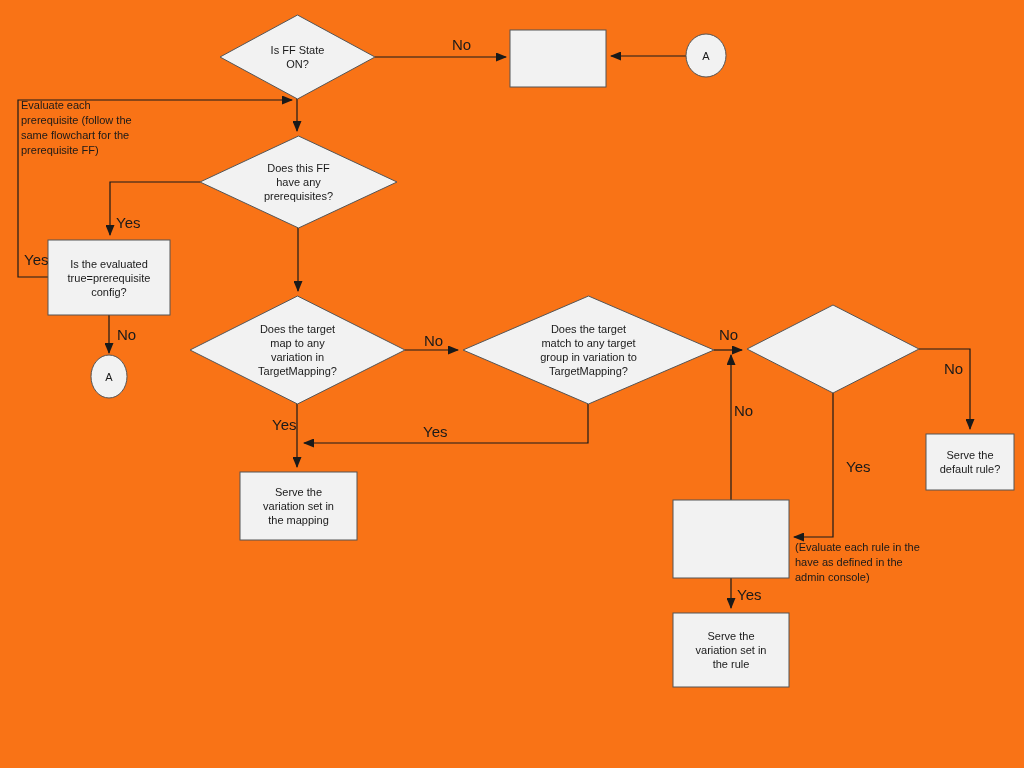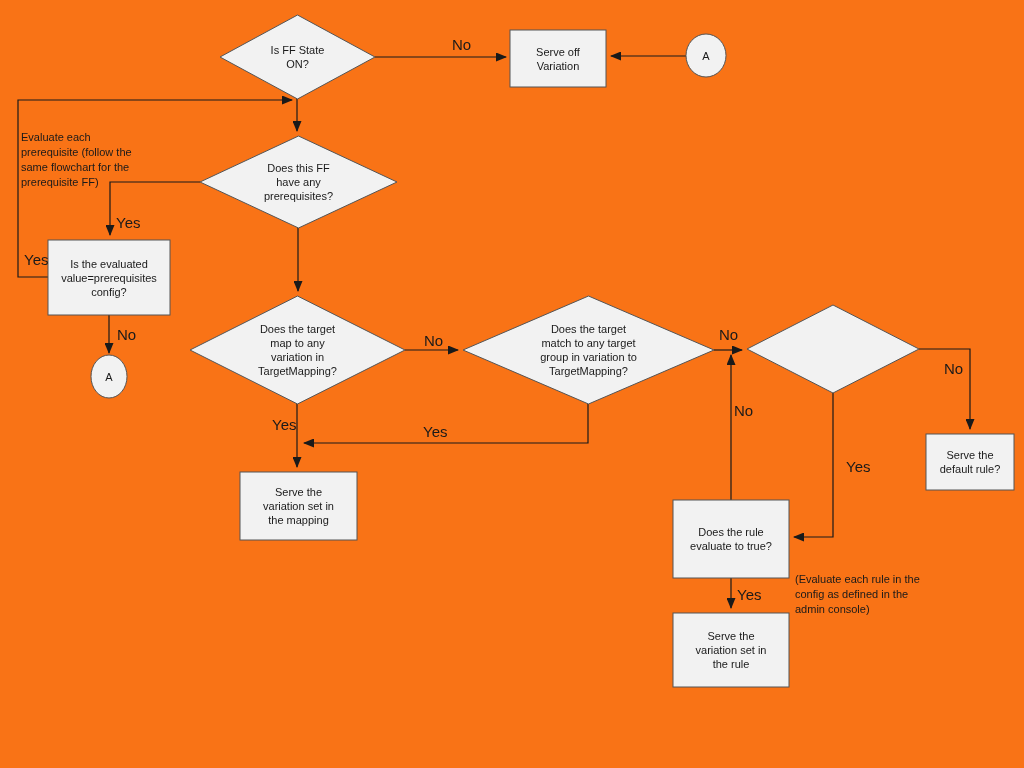--- a/index.html
+++ b/index.html
@@ -41,21 +41,20 @@
     pointer-events: none;
   }
   .annotation {
     position: absolute;
     font-size: 11px;
     line-height: 15px;
     color: #1a1a1a;
     text-align: left;
     white-space: pre-line;
     pointer-events: none;
-    margin-top: 32px;
   }
 </style>
 </head>
 <body>
 
 <div id="stage">
     <svg width="1024" height="768">
       <defs>
         <marker id="arrow" markerUnits="userSpaceOnUse" markerWidth="11" markerHeight="9" refX="10" refY="4.5" orient="auto">
           <path d="M0,0 L11,4.5 L0,9 z" fill="#1a1a1a"></path>
@@ -85,60 +84,56 @@
       <polygon points="297.5,296 405,350 297.5,404 190,350" fill="#f2f2f2" stroke="#555555" stroke-width="1"></polygon>
       <polygon points="588.5,296 714,350 588.5,404 463,350" fill="#f2f2f2" stroke="#555555" stroke-width="1"></polygon>
       <polygon points="833,305 919,349 833,393 747,349" fill="#f2f2f2" stroke="#555555" stroke-width="1"></polygon>
       <rect x="240" y="472" width="117" height="68" fill="#f2f2f2" stroke="#555555" stroke-width="1"></rect>
       <rect x="926" y="434" width="88" height="56" fill="#f2f2f2" stroke="#555555" stroke-width="1"></rect>
       <rect x="673" y="500" width="116" height="78" fill="#f2f2f2" stroke="#555555" stroke-width="1"></rect>
       <rect x="673" y="613" width="116" height="74" fill="#f2f2f2" stroke="#555555" stroke-width="1"></rect>
     </svg>
     <div class="node-label" style="left: 220px; top: 15px; width: 155px; height: 84px;">Is FF State
 ON?</div>
-    <div class="node-label" style="left: 510px; top: 30px; width: 96px; height: 57px;">Serve off
-Variation</div>
     <div class="node-label" style="left: 686px; top: 34px; width: 40px; height: 43px;">A</div>
     <div class="node-label" style="left: 200px; top: 136px; width: 197px; height: 92px; text-align: center;">Does this FF
 have any
 prerequisites?</div>
     <div class="node-label" style="left: 48px; top: 240px; width: 122px; height: 75px;">Is the evaluated
-value=prerequisites
+true=prerequisite
 config?</div>
     <div class="node-label" style="left: 91px; top: 355px; width: 36px; height: 43px;">A</div>
     <div class="node-label" style="left: 190px; top: 296px; width: 215px; height: 108px;">Does the target
 map to any
 variation in
 TargetMapping?</div>
     <div class="node-label" style="left: 463px; top: 296px; width: 251px; height: 108px;">Does the target
 match to any target
 group in variation to
 TargetMapping?</div>
     <div class="node-label" style="left: 240px; top: 472px; width: 117px; height: 68px;">Serve the
 variation set in
 the mapping</div>
     <div class="node-label" style="left: 926px; top: 434px; width: 88px; height: 56px;">Serve the
 default rule?</div>
-    <div class="node-label" style="left: 673px; top: 500px; width: 116px; height: 78px;">Does the rule
-evaluate to true?</div>
     <div class="node-label" style="left: 673px; top: 613px; width: 116px; height: 74px;">Serve the
 variation set in
 the rule</div>
     <div class="edge-label" style="left: 452px; top: 38px;">No</div>
     <div class="edge-label" style="left: 24px; top: 253px;">Yes</div>
     <div class="edge-label" style="left: 116px; top: 216px;">Yes</div>
     <div class="edge-label" style="left: 117px; top: 328px;">No</div>
     <div class="edge-label" style="left: 424px; top: 334px;">No</div>
     <div class="edge-label" style="left: 272px; top: 418px;">Yes</div>
     <div class="edge-label" style="left: 719px; top: 328px;">No</div>
     <div class="edge-label" style="left: 423px; top: 425px;">Yes</div>
     <div class="edge-label" style="left: 944px; top: 362px;">No</div>
     <div class="edge-label" style="left: 846px; top: 460px;">Yes</div>
     <div class="edge-label" style="left: 734px; top: 404px;">No</div>
     <div class="edge-label" style="left: 737px; top: 588px;">Yes</div>
     <div class="annotation" style="left: 21px; top: 98px; width: 140px;">Evaluate each
 prerequisite (follow the
 same flowchart for the
 prerequisite FF)</div>
     <div class="annotation" style="left: 795px; top: 540px; width: 145px;">(Evaluate each rule in the
-config as defined in the
+have as defined in the
 admin console)</div>
   </div>
 
 </body></html>

